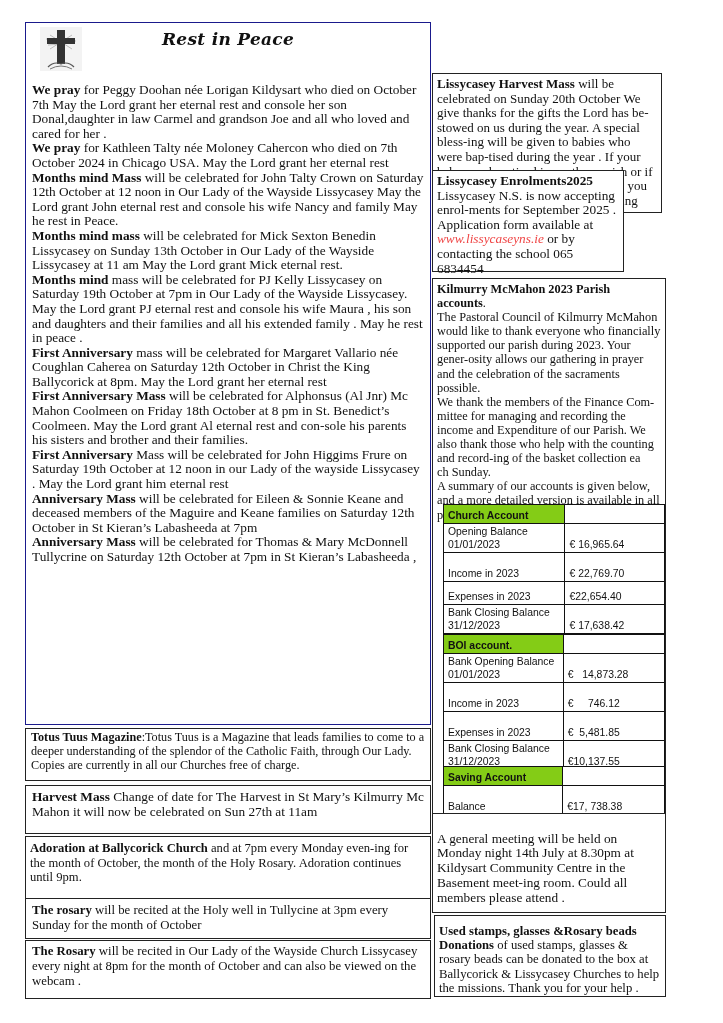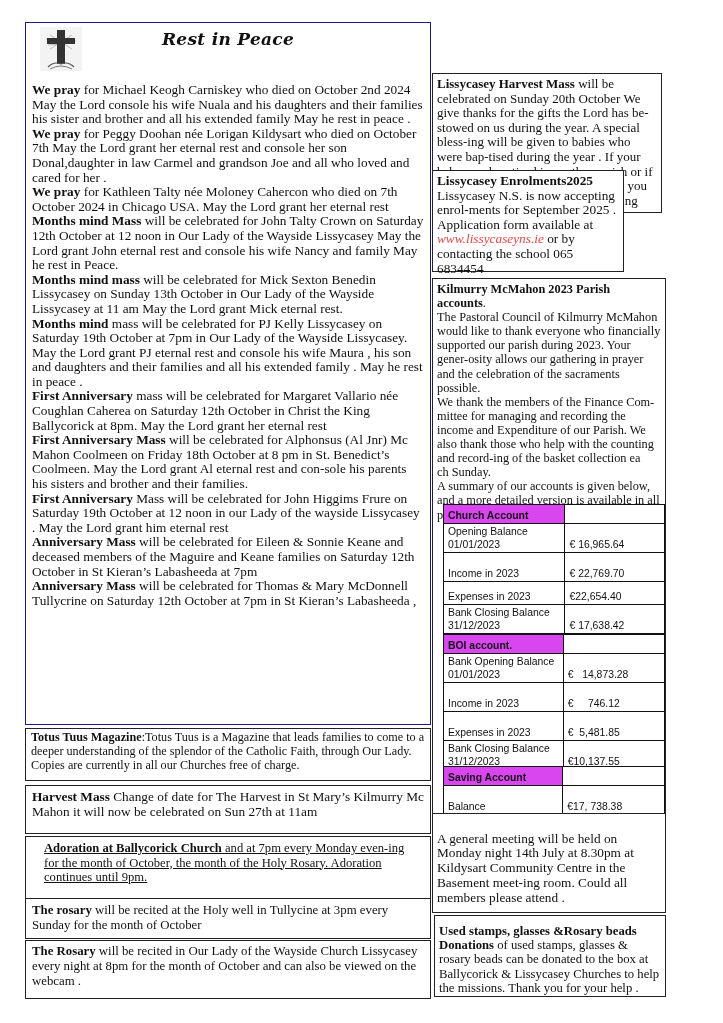--- a/index.html
+++ b/index.html
@@ -13,38 +13,38 @@
   #rip { left: 25px; top: 22px; width: 406px; height: 703px; border: 1.5px solid #1a1a8c; padding: 0 6px 0 6px; }
   #rip .header { position: relative; height: 60px; }
   #rip .cross { position: absolute; left: 8px; top: 4px; width: 42px; height: 44px; }
   #rip .title { position: absolute; left: 0; right: 0; top: 6px; text-align: center;
                 font-family: "DejaVu Serif", serif; font-style: italic; font-weight: bold; font-size: 17px; letter-spacing: 0.3px; }
   #rip .entries { font-size: 13.3px; line-height: 14.6px; }
   #rip .entries p { text-align: left; }
 
   #totus { left: 25px; top: 728px; width: 406px; height: 53px; padding: 2px 5px; font-size: 12.2px; line-height: 13.8px; }
   #harvest { left: 25px; top: 785px; width: 406px; height: 49px; padding: 3px 6px; font-size: 13.3px; line-height: 15px; }
-  #adoration { left: 25px; top: 836px; width: 406px; height: 64px; padding: 4px 18px; font-size: 12.6px; line-height: 14.6px; text-decoration: underline; }
+  #adoration { left: 25px; top: 836px; width: 406px; height: 64px; padding: 4px 4px; font-size: 12.6px; line-height: 14.6px; }
   #rosary1 { left: 25px; top: 898px; width: 406px; height: 41px; padding: 4px 6px; font-size: 12.8px; line-height: 14.6px; }
   #rosary2 { left: 25px; top: 940px; width: 406px; height: 59px; padding: 3px 6px; font-size: 12.8px; line-height: 14.8px; }
 
   
   #lharvest { left: 432px; top: 25px; width: 230px; height: 140px; padding: 3px 4px; font-size: 13px; line-height: 14.6px; margin-top: 48px; }
   #enrol { left: 432px; top: 170px; width: 192px; height: 102px; padding: 3px 4px; font-size: 13.3px; line-height: 14.6px; }
   #enrol a { color: #ef4444; font-style: italic; }
   #accounts { left: 432px; top: 278px; width: 234px; height: 537px; padding: 3px 4px; font-size: 12.3px; line-height: 14.1px; }
   #kildysart { left: 432px; top: 813px; width: 234px; height: 100px; padding: 3px 4px; font-size: 13.3px; line-height: 14.7px; }
   #stamps { left: 434px; top: 915px; width: 232px; height: 82px; padding: 8px 4px; font-size: 12.7px; line-height: 14.2px; }
 
   table.acct { position: absolute; left: 10px; border-collapse: collapse;
                font-family: "Liberation Sans", "DejaVu Sans", sans-serif; font-size: 10.4px; line-height: 12.4px; }
   table.acct td { border: 1.5px solid #111; padding: 1px 4px; vertical-align: bottom; }
   table.acct td.lbl { width: 140px; }
   table.acct td.val { width: 108px; }
-  table.acct tr.head td { background: #d946ef; font-weight: bold; height: 16px; }
+  table.acct tr.head td { background: #84cc16; font-weight: bold; height: 16px; }
   table.acct tr.head td.val { background: #fff; }
   #t-church { top: 225px; }
   #t-boi { top: 355px; }
   #t-saving { top: 487px; }
   #t-saving td.lbl { width: 132px; }
   #t-saving td.val { width: 112px; }
   .h-one td { height: 20px; }
   .h-two td { height: 26px; }
 </style>
 </head>
@@ -61,21 +61,20 @@
           <line x1="32" y1="8" x2="10" y2="22"></line>
       </g>
       <rect x="17" y="3" width="8" height="34" fill="#333"></rect>
       <rect x="7" y="11" width="28" height="6" fill="#333"></rect>
       <path d="M8 40 Q14 34 21 37 Q28 34 34 40" stroke="#555" fill="none" stroke-width="1.2"></path>
       <path d="M10 42 Q21 36 32 42" stroke="#777" fill="none" stroke-width="1"></path>
     </svg>
     <div class="title">Rest in Peace</div>
   </div>
   <div class="entries">
-    <p><b>We pray</b><span> for   Michael Keogh  Carniskey  who died on October 2nd 2024 May the Lord console his wife  Nuala  and his daughters and their families  his sister and brother and all his extended family May he rest in peace .</span></p>
     <p><b> We pray</b><span> for Peggy Doohan  née Lorigan  Kildysart who died on October 7th  May the Lord grant her eternal rest and console her son Donal,daughter in law  Carmel and grandson  Joe and all who loved and cared for her .</span></p>
     <p><b> We pray</b><span> for  Kathleen Talty née Moloney Cahercon  who died on 7th October 2024  in Chicago USA. May the Lord grant her eternal rest</span></p>
     <p><b> Months mind Mass</b><span> will be celebrated for John Talty Crown on Saturday 12th October at 12  noon in Our Lady of the Wayside Lissycasey May the Lord grant John eternal rest and console his wife Nancy and family May he rest in Peace.</span></p>
     <p><b> Months mind mass</b><span> will be celebrated for Mick Sexton Benedin Lissycasey on Sunday 13th October in Our Lady of the Wayside Lissycasey at 11 am   May the Lord grant Mick eternal rest.</span></p>
     <p><b> Months mind</b><span>  mass will be celebrated for PJ Kelly Lissycasey on Saturday 19th  October at 7pm  in Our Lady of the Wayside Lissycasey. May the Lord grant PJ eternal rest and console his wife Maura , his son and daughters and their families  and all his extended family . May he rest in peace .</span></p>
     <p><b> First Anniversary</b><span> mass will be celebrated for Margaret  Vallario née  Coughlan Caherea on Saturday 12th October   in Christ the King Ballycorick at 8pm. May the Lord grant her eternal rest</span></p>
     <p><b>First Anniversary Mass</b><span> will be celebrated for  Alphonsus (Al Jnr) Mc Mahon  Coolmeen on   Friday 18th  October at 8 pm in St.  Benedict’s Coolmeen. May the Lord grant Al  eternal rest and con-sole his parents  his sisters and brother  and their families.</span></p>
     <p><b> First Anniversary</b><span> Mass will be celebrated for John Higgims Frure  on  Saturday 19th October at 12 noon in our Lady of the wayside Lissycasey  .  May the Lord grant him eternal rest</span></p>
     <p><b> Anniversary Mass</b><span> will be celebrated for  Eileen &amp; Sonnie Keane and deceased members of the Maguire  and Keane families on Saturday 12th October  in St Kieran’s Labasheeda at 7pm</span></p>
     <p><b> Anniversary Mass</b><span> will be celebrated for  Thomas &amp; Mary McDonnell Tullycrine on Saturday 12th October at 7pm in St Kieran’s Labasheeda ,</span></p>

